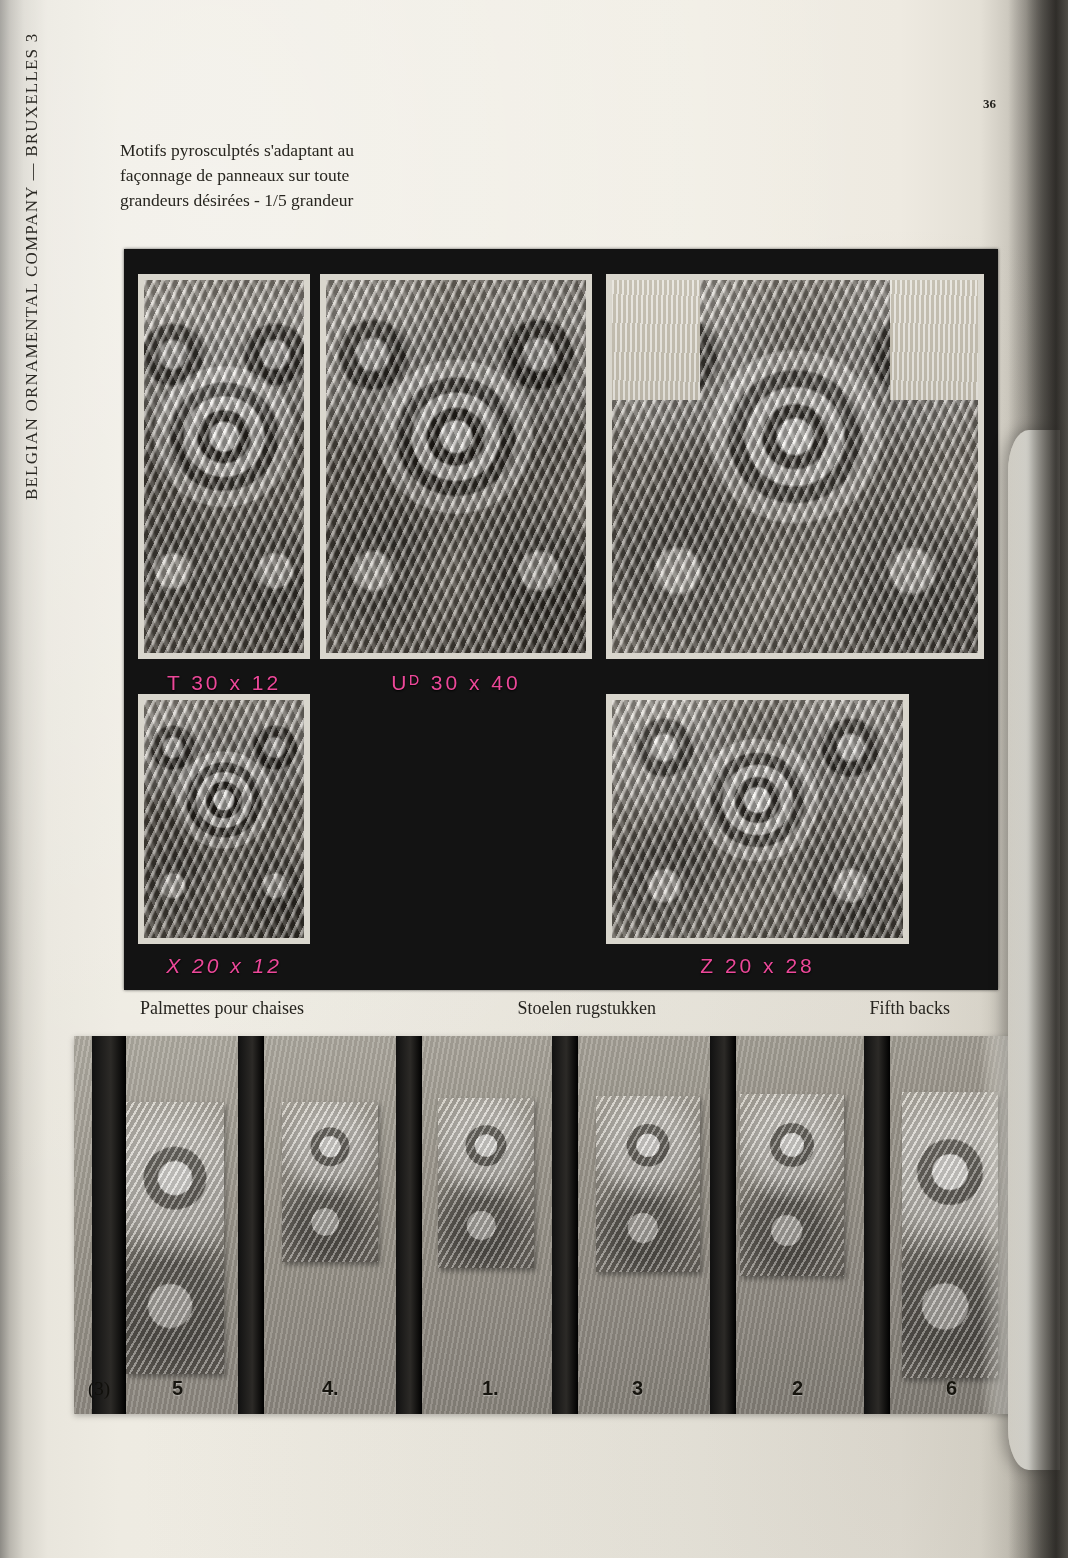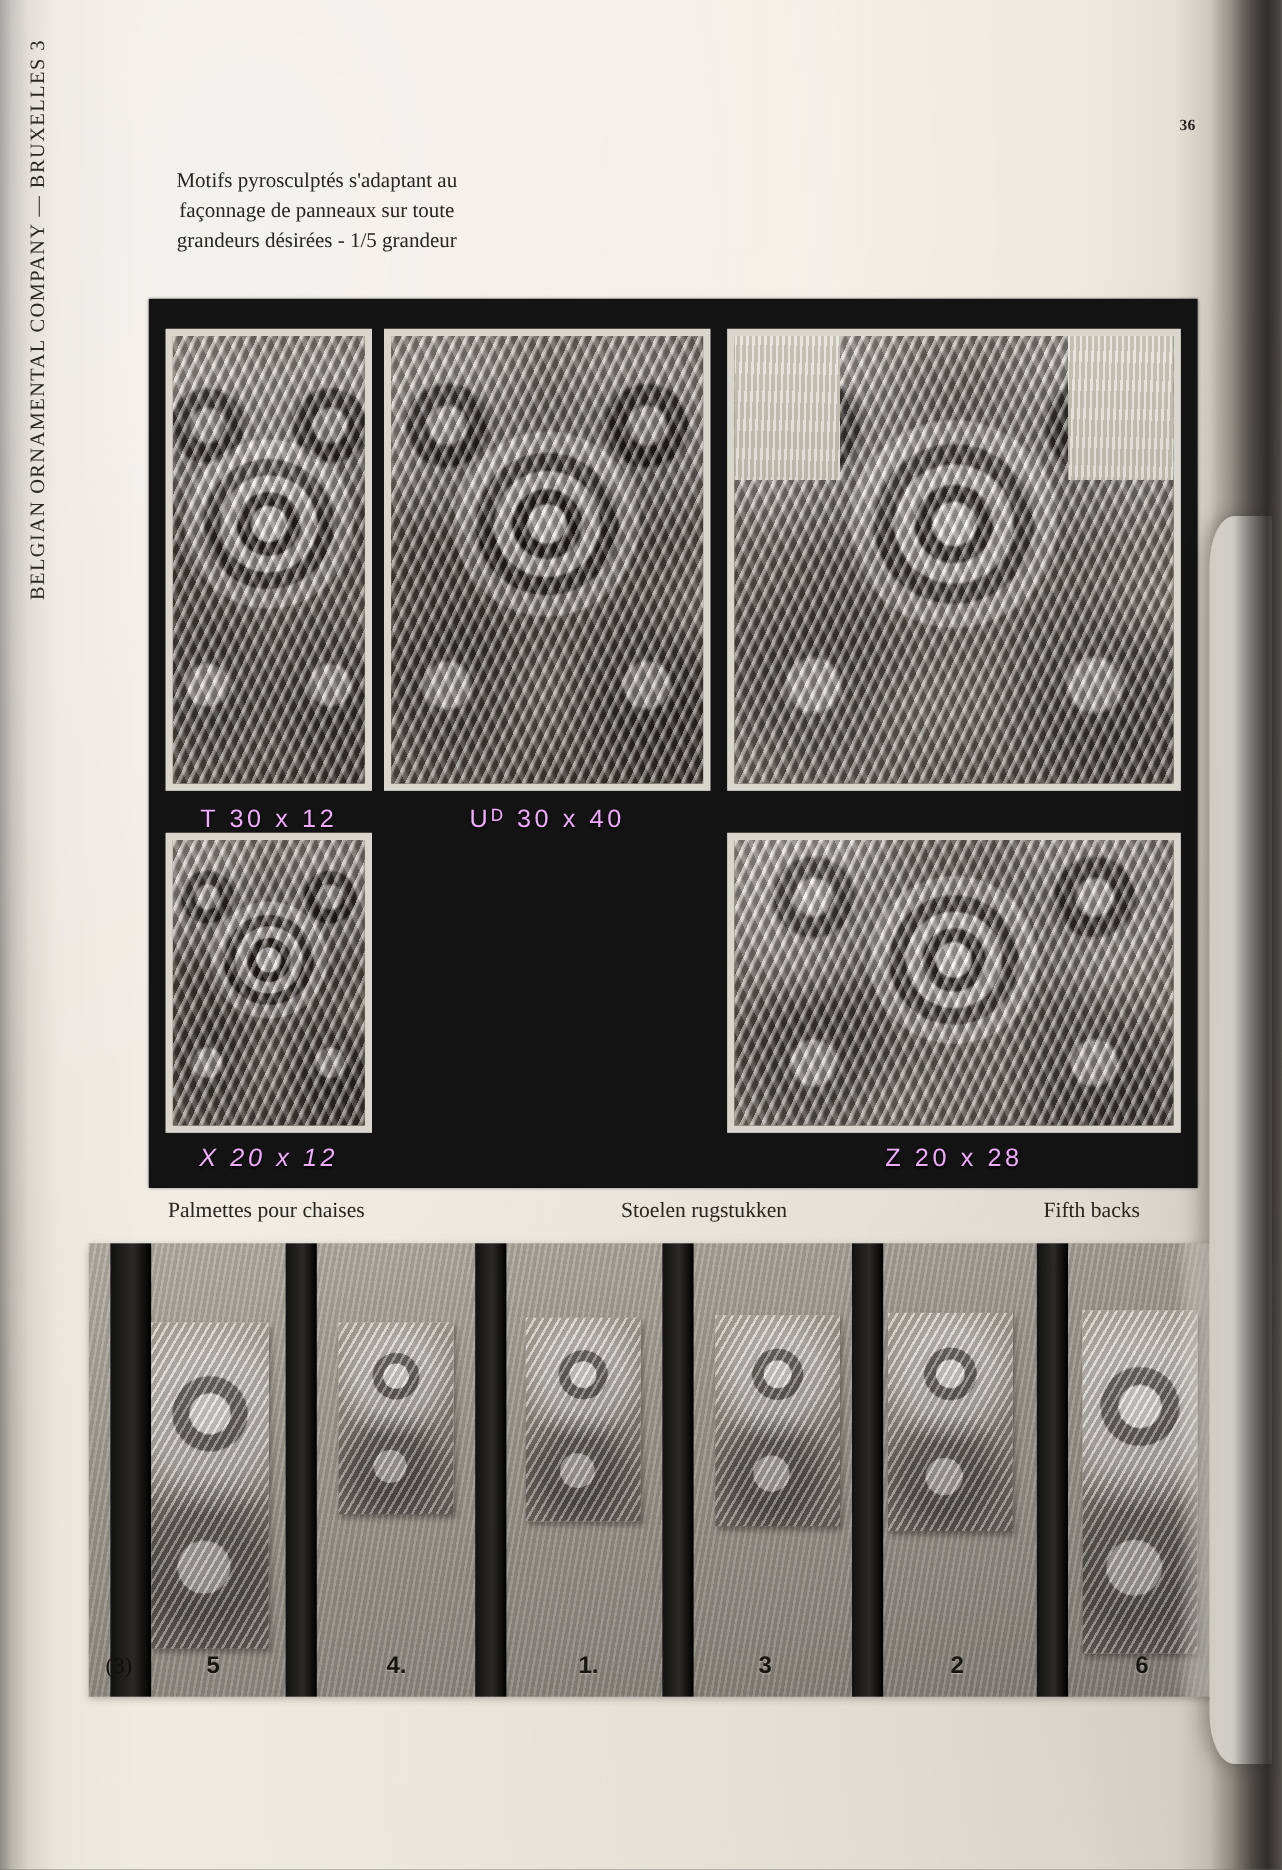--- a/index.html
+++ b/index.html
@@ -81,21 +81,21 @@
     width: 880px;
     display: flex;
     justify-content: space-between;
   }
   .head-col {
     font-size: 17.5px;
     line-height: 1.42;
     color: #27251f;
     text-align: center;
   }
-  .head-col.fr { width: 288px; text-align: center; }
+  .head-col.fr { width: 288px; text-align: left; }
   .head-col.nl { width: 270px; }
   .head-col.en { width: 270px; }
 
   
   .plate {
     position: absolute;
     left: 124px; top: 249px;
     width: 874px; height: 741px;
     background: #131313;
     box-shadow: 0 0 3px rgba(0,0,0,0.6);
@@ -112,21 +112,21 @@
     position: absolute;
     left: 0; top: 0; right: 0; bottom: 0;
     border: 6px solid #d9d6cd;
     background: #6e6a62;
     overflow: hidden;
   }
   .cell .label {
     position: absolute;
     left: 0; right: 0; bottom: -2px;
     text-align: center;
-    color: #f0abfc;
+    color: #ec4899;
     font-family: "Liberation Sans", sans-serif;
     font-size: 21px;
     letter-spacing: 3px;
     text-shadow: 0 1px 2px #000;
   }
 
   
   .orn {
     position: absolute; inset: 0;
     background-color: #7b776e;
@@ -263,21 +263,21 @@
       </div>
 
       <div class="cell" style="left:14px; top:445px; width:172px; height:250px;">
         <div class="frame">
             <div class="orn v2"></div>
           </div>
         <div class="label" style="bottom:-34px;font-style:italic;">X 20 x 12</div>
       </div>
 
 
-      <div class="cell" style="left:482px; top:445px; width:378px; height:250px;">
+      <div class="cell" style="left:482px; top:445px; width:303px; height:250px;">
         <div class="frame">
             <div class="orn v3"></div>
           </div>
         <div class="label" style="bottom:-34px;">Z 20 x 28</div>
       </div>
 
     </div>
   </div>
 
   <div class="subheads">

